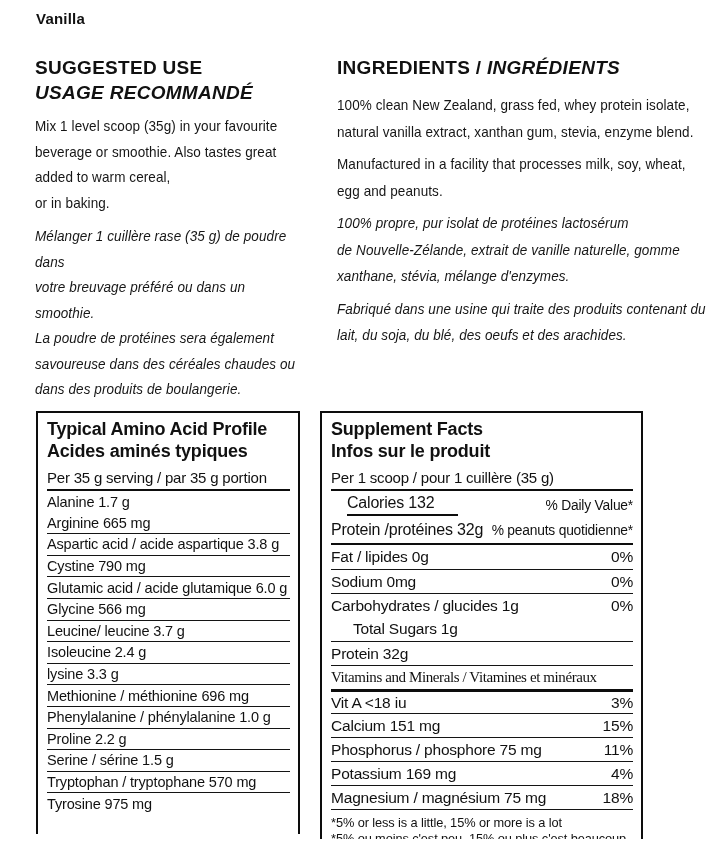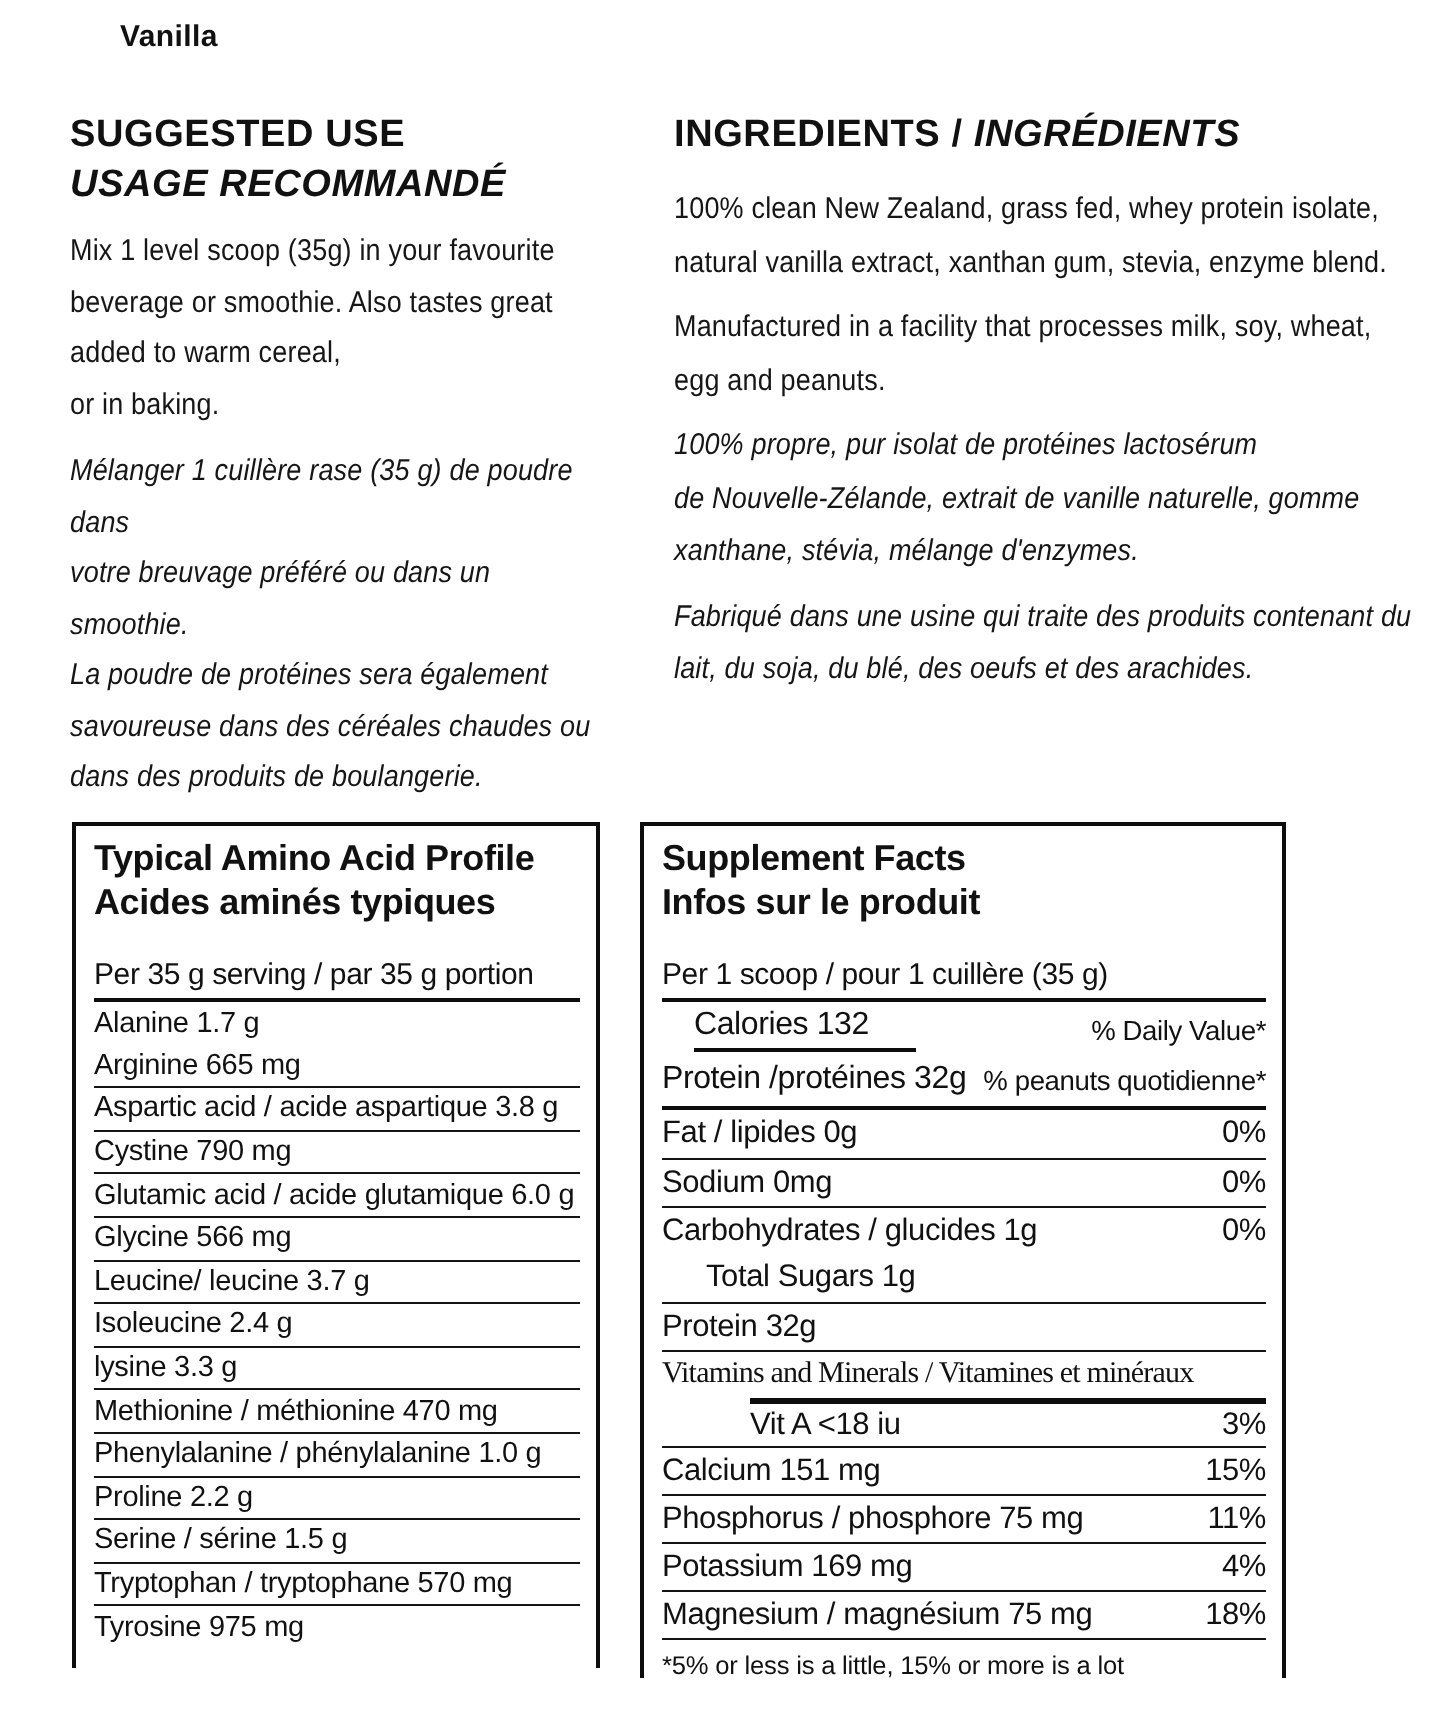--- a/index.html
+++ b/index.html
@@ -2,21 +2,21 @@
 <html><head>
 <meta charset="utf-8">
 <style>
   * { margin:0; padding:0; box-sizing:border-box; }
   html,body { background:#ffffff; }
   body {
     width:715px; height:866px; position:relative;
     color:#111; font-family:"Liberation Sans", sans-serif;
     overflow:hidden;
   }
-  .variant-title { position:absolute; left:36px; top:10px; font-size:15px; font-weight:700; letter-spacing:.2px;margin-left:24px; }
+  .variant-title { position:absolute; left:36px; top:10px; font-size:15px; font-weight:700; letter-spacing:.2px; }
 
   .col { position:absolute; top:55px; }
   .col-left  { left:35px;  width:268px; }
   .col-right { left:337px; width:370px; }
 
   .sec-heading { font-size:19px; font-weight:700; line-height:25px; letter-spacing:.3px; white-space:nowrap; }
   .sec-heading .it { font-style:italic; }
 
   .para { white-space:pre-line; font-size:15px; letter-spacing:.1px; color:#161616;
           transform:scaleX(0.9); transform-origin:0 0; width:111%; }
@@ -24,38 +24,38 @@
   .col-right .para { line-height:26.5px; margin-top:6px; }
   .col-right .para.first { margin-top:12px; }
   .para.fr { font-style:italic; }
 
   
   .panel { position:absolute; top:411px; background:#fff; border:2px solid #0d0d0d; border-bottom:none; padding:6px 8px 0 9px; overflow:hidden; }
   .panel-amino { left:36px;  width:264px; height:423px; }
   .panel-supp  { left:320px; width:323px; height:428px; }
 
   .panel-title { font-size:18px; font-weight:700; line-height:21.5px; letter-spacing:-.2px; }
-  .panel-serving { font-size:15px; line-height:23px; letter-spacing:-.2px; margin-top:14px; }
+  .panel-serving { font-size:15px; line-height:23px; letter-spacing:-.2px; margin-top:4px; }
   .rule2 { border-top:2px solid #0d0d0d; }
 
   .amino-rows { margin-top:0; }
   .amino-row { display:flex; align-items:center; height:21.6px; font-size:14.5px; letter-spacing:-.15px;
                border-bottom:1.2px solid #141414; }
   .amino-row.no-rule { border-bottom:none; }
 
   .cal-block { border-bottom:2px solid #0d0d0d; padding-bottom:2px; }
   .cal-line { display:flex; align-items:flex-end; height:25px; }
   .cal-label { font-size:16px; letter-spacing:-.2px; border-bottom:2.5px solid #0d0d0d; padding-right:24px; line-height:22px;margin-left:16px; }
   .protein-label { font-size:16px; letter-spacing:-.2px; line-height:22px; }
   .dv { margin-left:auto; font-size:13.8px; letter-spacing:-.2px; line-height:20px; }
 
   .nut-row { display:flex; align-items:center; height:24px; font-size:15.5px; letter-spacing:-.2px; }
   .nut-row .val { margin-left:auto; }
   .rule-top { border-top:1.2px solid #141414; }
-  .rule-thick { border-top:3px solid #0d0d0d;margin-left:44px; }
+  .rule-thick { border-top:3px solid #0d0d0d; }
   .nut-row.sub .lbl { padding-left:22px; }
   .nut-row.section { font-size:15px; letter-spacing:-.4px;font-family:Liberation Serif, serif; }
 
   .footnote { border-top:1.2px solid #141414; padding-top:5px; font-size:12.8px; line-height:16px;
               letter-spacing:-.1px; white-space:pre-line; }
 </style>
 </head>
 <body>
 
 <div class="variant-title">Vanilla</div>
@@ -101,21 +101,21 @@
   <div class="amino-rows">
     <div class="amino-row no-rule">Alanine 1.7 g</div>
     <div class="amino-row">Arginine  665 mg</div>
     <div class="amino-row">Aspartic acid / acide aspartique 3.8 g</div>
     <div class="amino-row">Cystine 790 mg</div>
     <div class="amino-row">Glutamic acid / acide glutamique 6.0 g</div>
     <div class="amino-row">Glycine 566 mg</div>
     <div class="amino-row">Leucine/ leucine 3.7 g</div>
     <div class="amino-row">Isoleucine 2.4 g</div>
     <div class="amino-row">lysine 3.3 g</div>
-    <div class="amino-row">Methionine / méthionine 470 mg</div>
+    <div class="amino-row">Methionine / méthionine 696 mg</div>
     <div class="amino-row">Phenylalanine / phénylalanine 1.0 g</div>
     <div class="amino-row">Proline 2.2 g</div>
     <div class="amino-row">Serine / sérine 1.5 g</div>
     <div class="amino-row">Tryptophan / tryptophane 570 mg</div>
     <div class="amino-row no-rule">Tyrosine 975 mg</div>
   </div>
 </div>
 
 <div class="panel panel-supp">
   <div class="panel-title">

